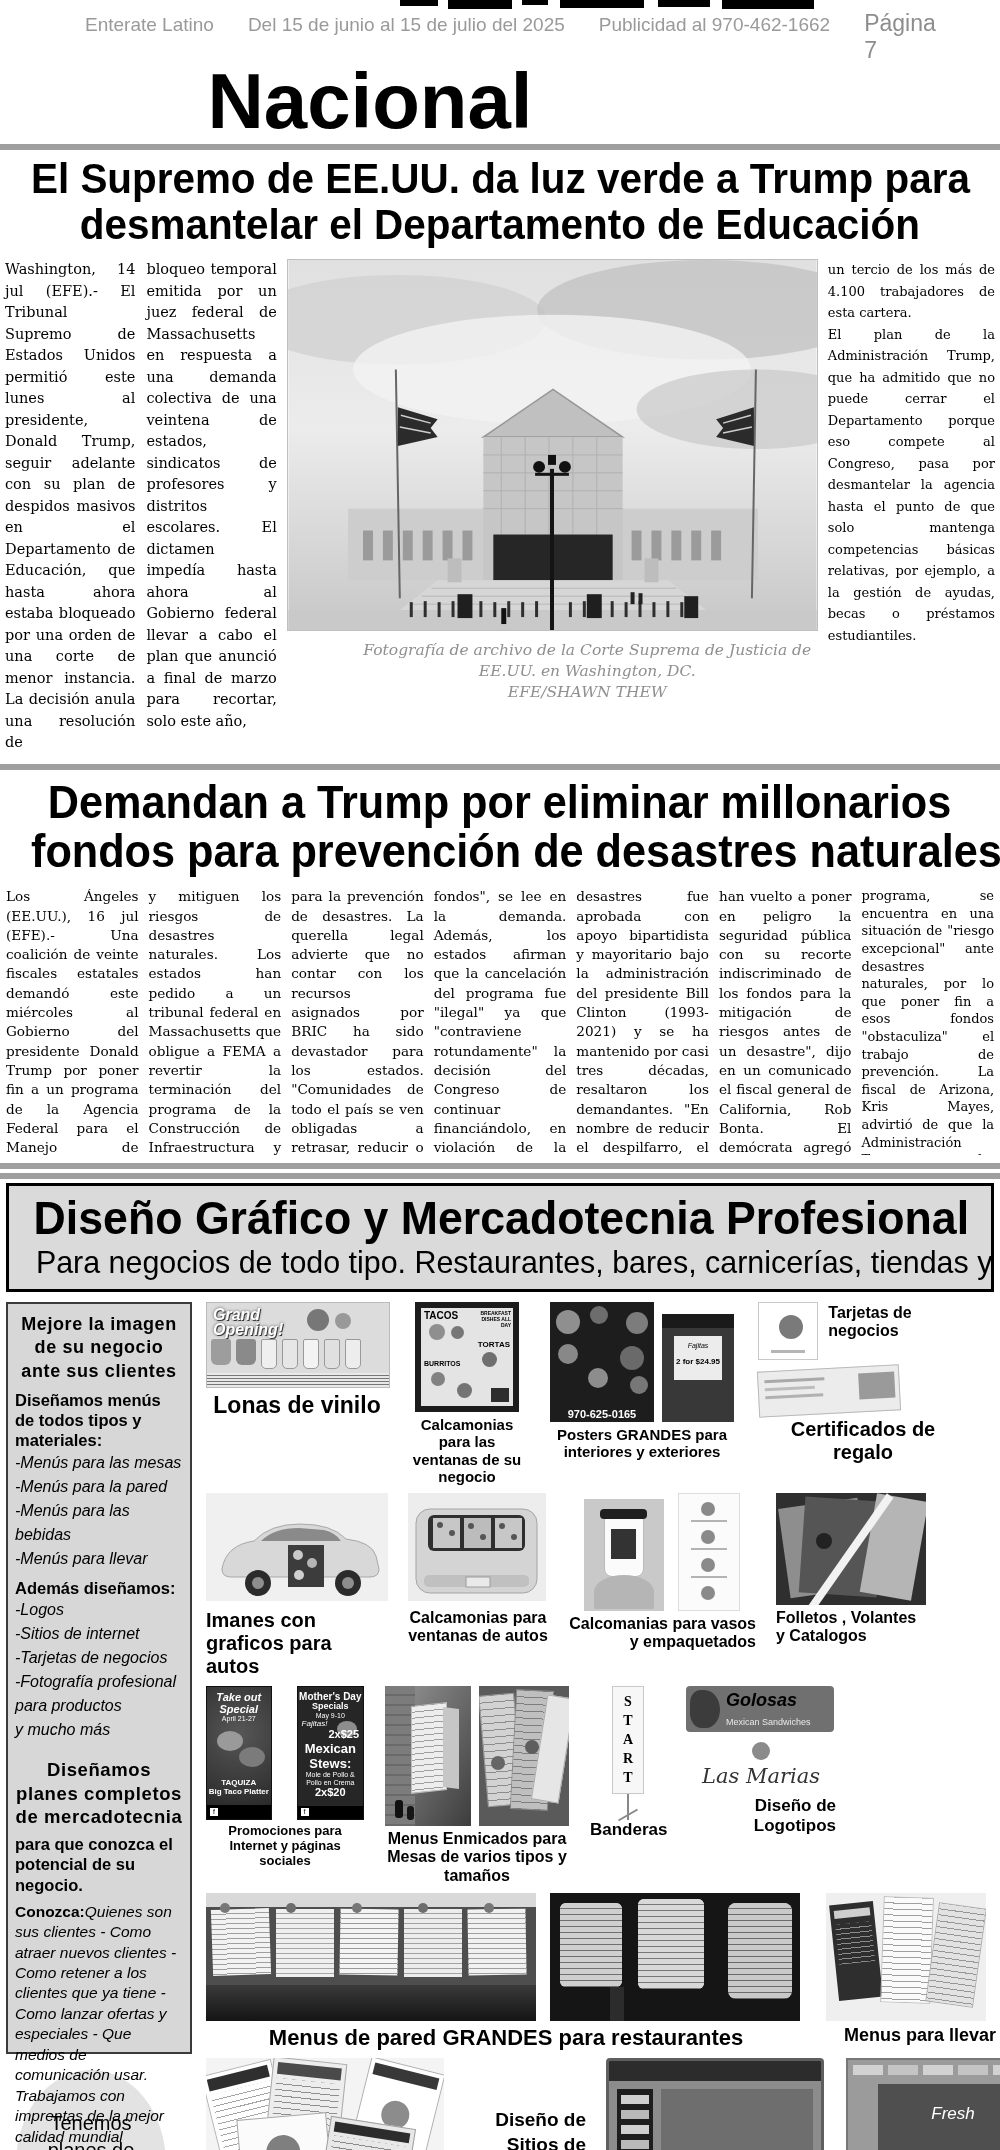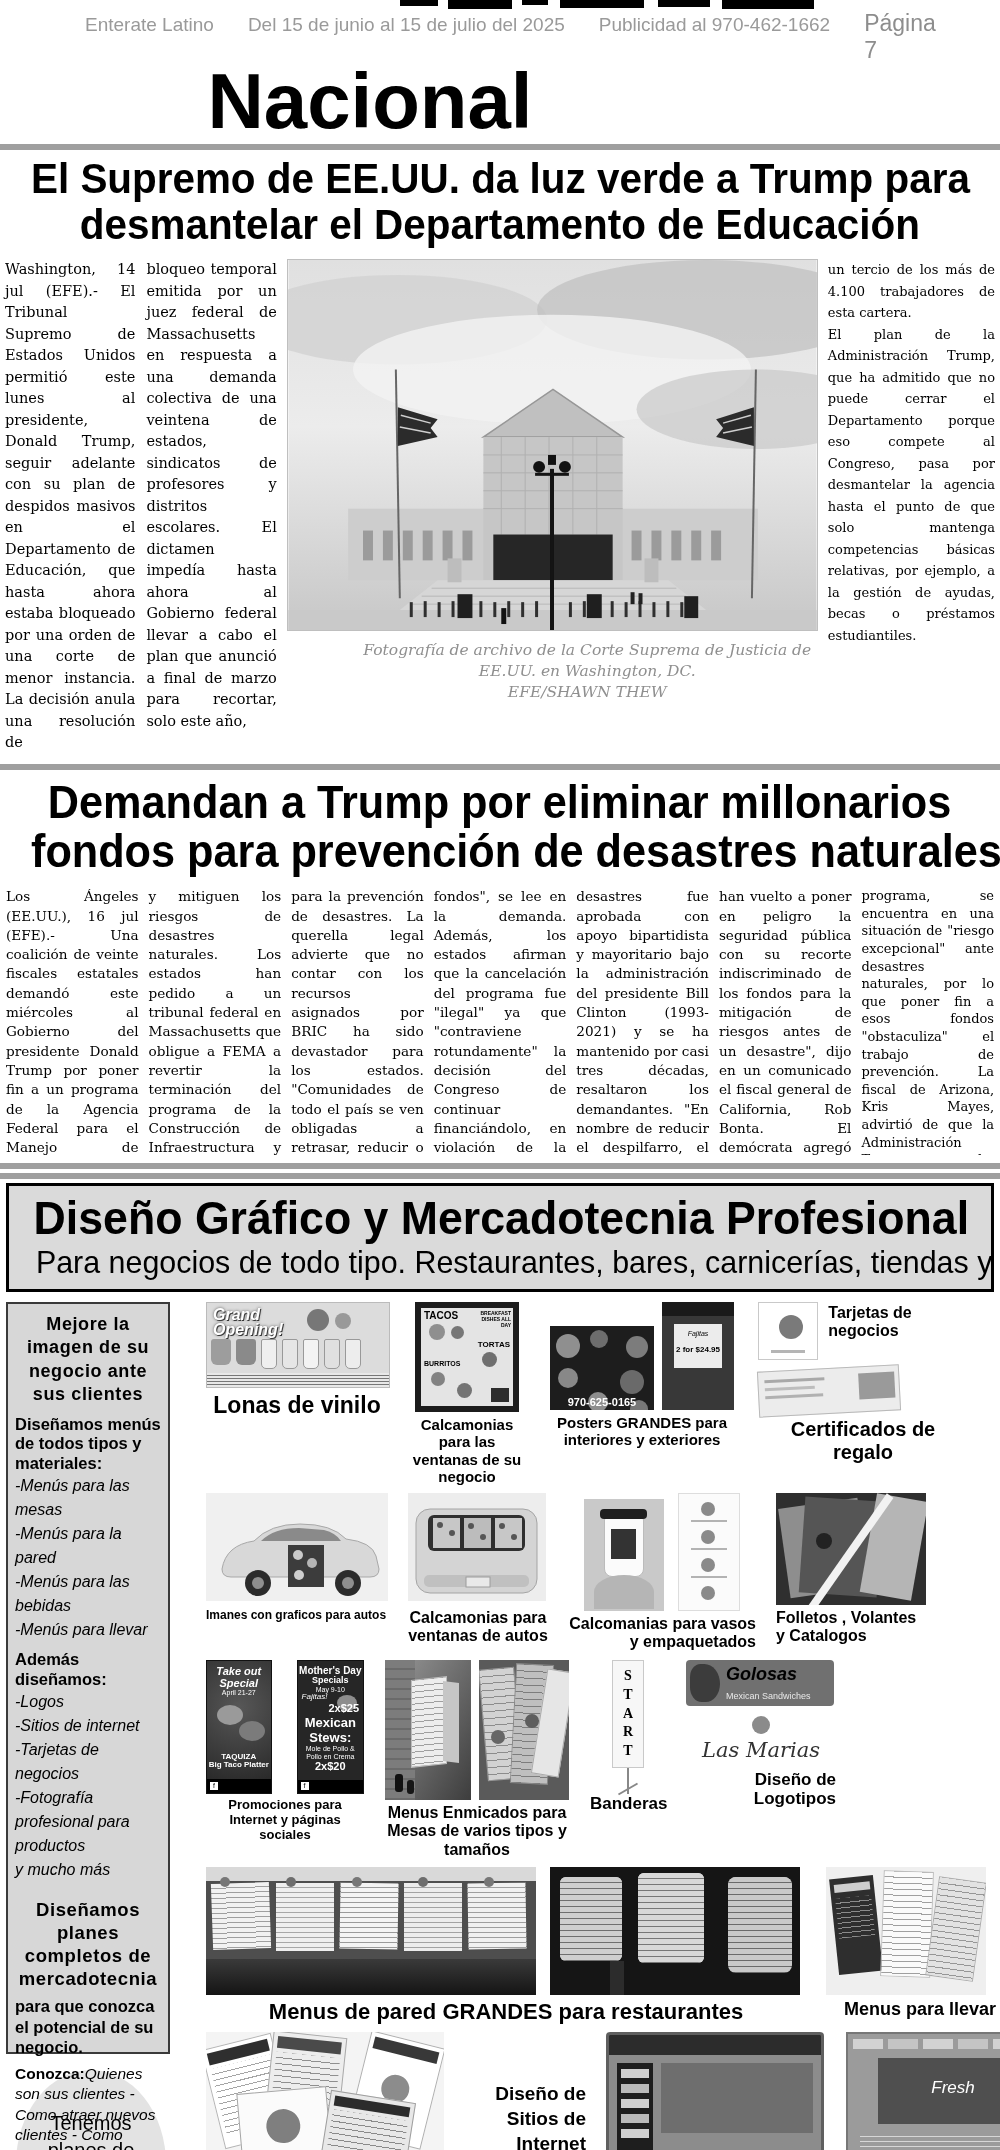--- a/index.html
+++ b/index.html
@@ -46,21 +46,21 @@
   
   .ad{margin:4px 6px 0 6px;}
   .ad-banner{border:3px solid #000;background:#dadada;text-align:center;padding:8px 0 8px;}
   .ad-title{font-size:47px;font-weight:bold;line-height:1.02;}
   .ad-sub{font-size:32px;line-height:1.12;margin-top:3px;}
   .sx{display:inline-block;transform:scaleX(0.95);white-space:nowrap;}
 
   .ad-body{display:flex;margin-top:10px;}
   .left-col{width:186px;flex:none;}
   .left-panel{border:2px solid #3a3a3a;background:#d7d7d7;padding:9px 7px 12px 7px;box-sizing:border-box;
-              width:164px;height:752px;}
+              width:186px;height:752px;}
   .lp-heading{font-weight:bold;font-size:18px;line-height:1.3;text-align:center;letter-spacing:0.6px;}
   .lp-sub{font-weight:bold;font-size:16.5px;line-height:1.2;margin-top:8px;}
   .lp-item{font-style:italic;font-size:16px;line-height:1.5;}
   .lp-plans{font-weight:bold;font-size:18.5px;line-height:1.25;text-align:center;letter-spacing:0.6px;margin-top:16px;}
   .lp-plans-sub{font-weight:bold;font-size:16.5px;line-height:1.25;margin-top:6px;}
   .lp-conozca{font-size:15.5px;line-height:1.32;margin-top:6px;font-style:italic;}
   .lp-conozca .lbl{font-style:normal;font-weight:bold;}
   .bubble{width:150px;height:188px;background:#e3e3e3;border-radius:50%;margin:16px 0 0 10px;
           display:flex;align-items:center;justify-content:center;text-align:center;
           font-size:20px;line-height:1.35;padding:0 10px;box-sizing:border-box;}
@@ -323,21 +323,21 @@
                 <div class="foodball" style="left:10px;top:64px;width:14px;height:14px;background:#828282;"></div>
                 <div class="foodball" style="left:36px;bottom:8px;width:15px;height:15px;background:#747474;"></div>
                 <div style="position:absolute;right:4px;bottom:4px;width:18px;height:14px;background:#2d2d2d;"></div>
               </div>
             </div>
             <div class="cap">Calcamonias para las ventanas de su negocio</div>
           </div>
 
           <div class="g-item" style="width:192px;">
             <div class="imgrow" style="gap:8px;justify-content:center;">
-              <div class="mock" style="width:104px;height:84px;background:#1d1d1d;">
+              <div class="mock" style="width:104px;height:120px;background:#1d1d1d;">
                 <div class="foodball" style="left:6px;top:8px;width:24px;height:24px;"></div>
                 <div class="foodball" style="left:40px;top:4px;width:18px;height:18px;background:#6d6d6d;"></div>
                 <div class="foodball" style="right:6px;top:10px;width:22px;height:22px;background:#7c7c7c;"></div>
                 <div class="foodball" style="left:8px;top:42px;width:20px;height:20px;background:#888;"></div>
                 <div class="foodball" style="right:10px;top:44px;width:24px;height:24px;background:#6a6a6a;"></div>
                 <div class="foodball" style="left:38px;top:66px;width:20px;height:20px;background:#8d8d8d;"></div>
                 <div class="foodball" style="right:6px;top:74px;width:18px;height:18px;background:#777;"></div>
                 <div class="ptxt" style="position:absolute;left:0;right:0;bottom:2px;font-size:11px;font-weight:bold;">970-625-0165</div>
               </div>
               <div class="mock" style="width:72px;height:108px;background:#383838;">
@@ -376,21 +376,21 @@
               <path d="M55 48 q13-13 38-13 l25 2 q12 3 17 11 z" fill="#8a8a8a"></path>
               <rect x="82" y="52" width="36" height="42" fill="#3c3c3c"></rect>
               <circle cx="92" cy="62" r="5" fill="#c9c9c9"></circle>
                 <circle cx="106" cy="70" r="5" fill="#b5b5b5"></circle>
               <circle cx="93" cy="82" r="5" fill="#cfcfcf"></circle>
               <circle cx="52" cy="90" r="13" fill="#2b2b2b"></circle>
                 <circle cx="52" cy="90" r="6" fill="#8e8e8e"></circle>
               <circle cx="142" cy="90" r="13" fill="#2b2b2b"></circle>
                 <circle cx="142" cy="90" r="6" fill="#8e8e8e"></circle>
             </svg>
-            <div class="cap left" style="font-size:12px;">Imanes con graficos para autos</div>
+            <div class="cap left" style="font-size:20px;">Imanes con graficos para autos</div>
           </div>
 
           <div class="g-item" style="width:140px;">
             <svg width="138" height="108" style="background:#ededed;">
               <rect x="8" y="16" width="121" height="84" rx="14" fill="#d4d4d4" stroke="#a5a5a5"></rect>
               <rect x="20" y="22" width="97" height="36" rx="6" fill="#2f2f2f"></rect>
               <rect x="25" y="25" width="27" height="30" fill="#c7c7c7"></rect>
               <rect x="56" y="25" width="27" height="30" fill="#bcbcbc"></rect>
               <rect x="87" y="25" width="27" height="30" fill="#c7c7c7"></rect>
               <g fill="#555">

